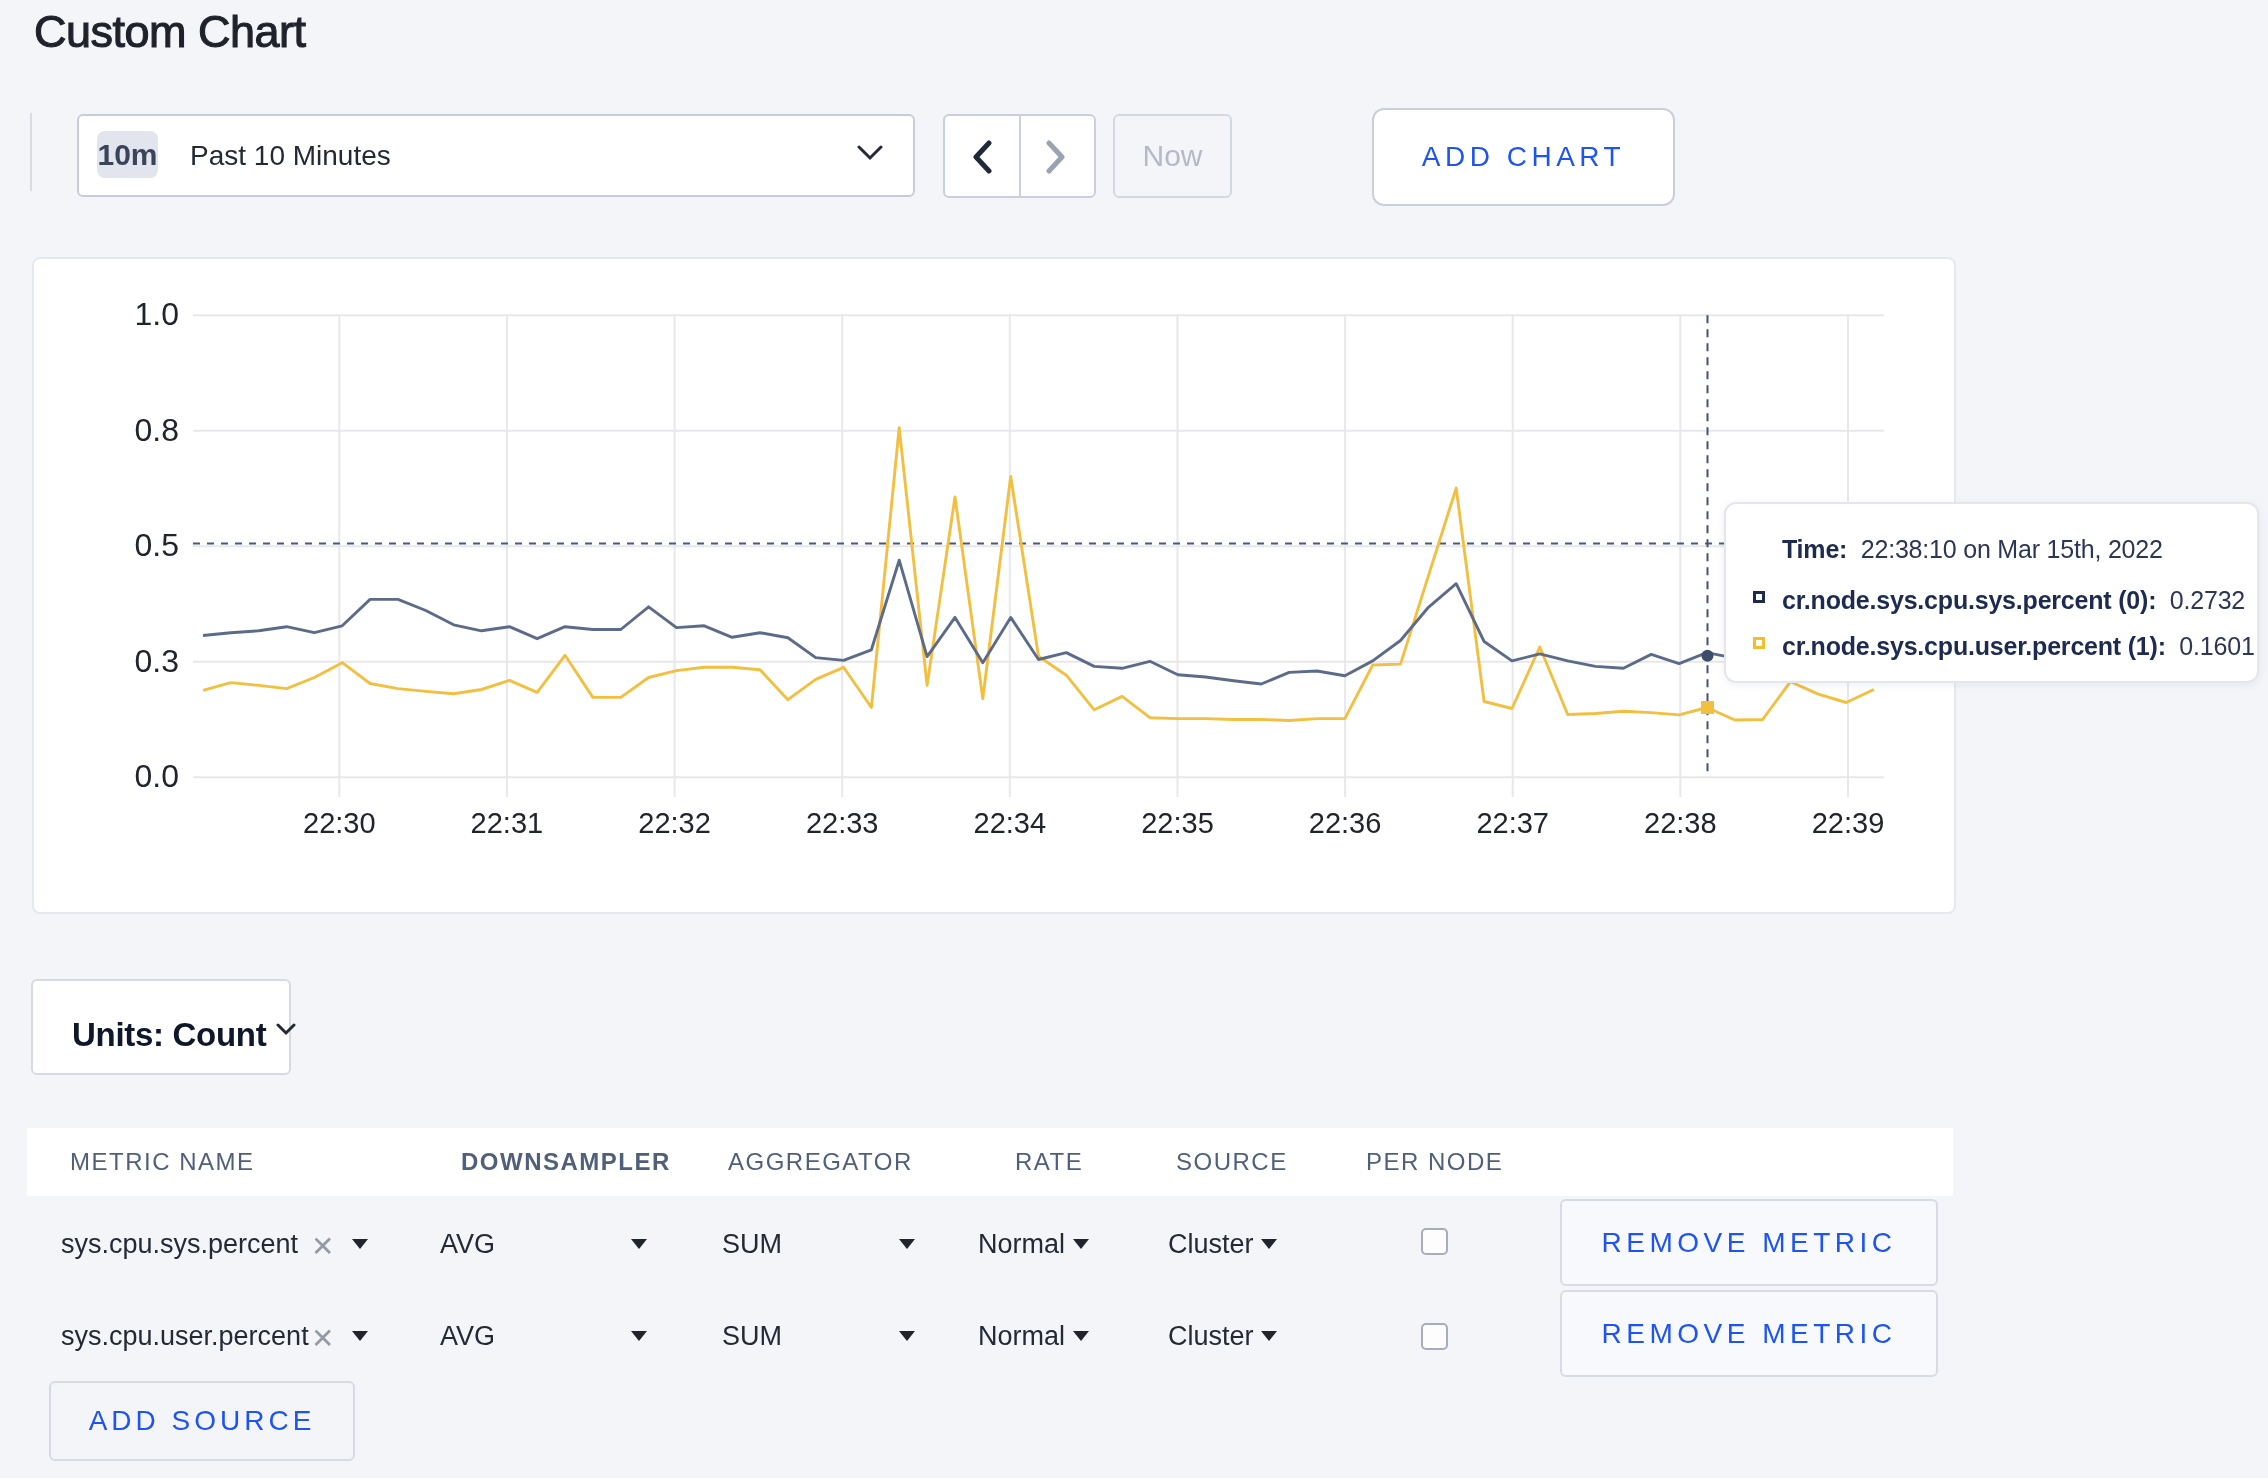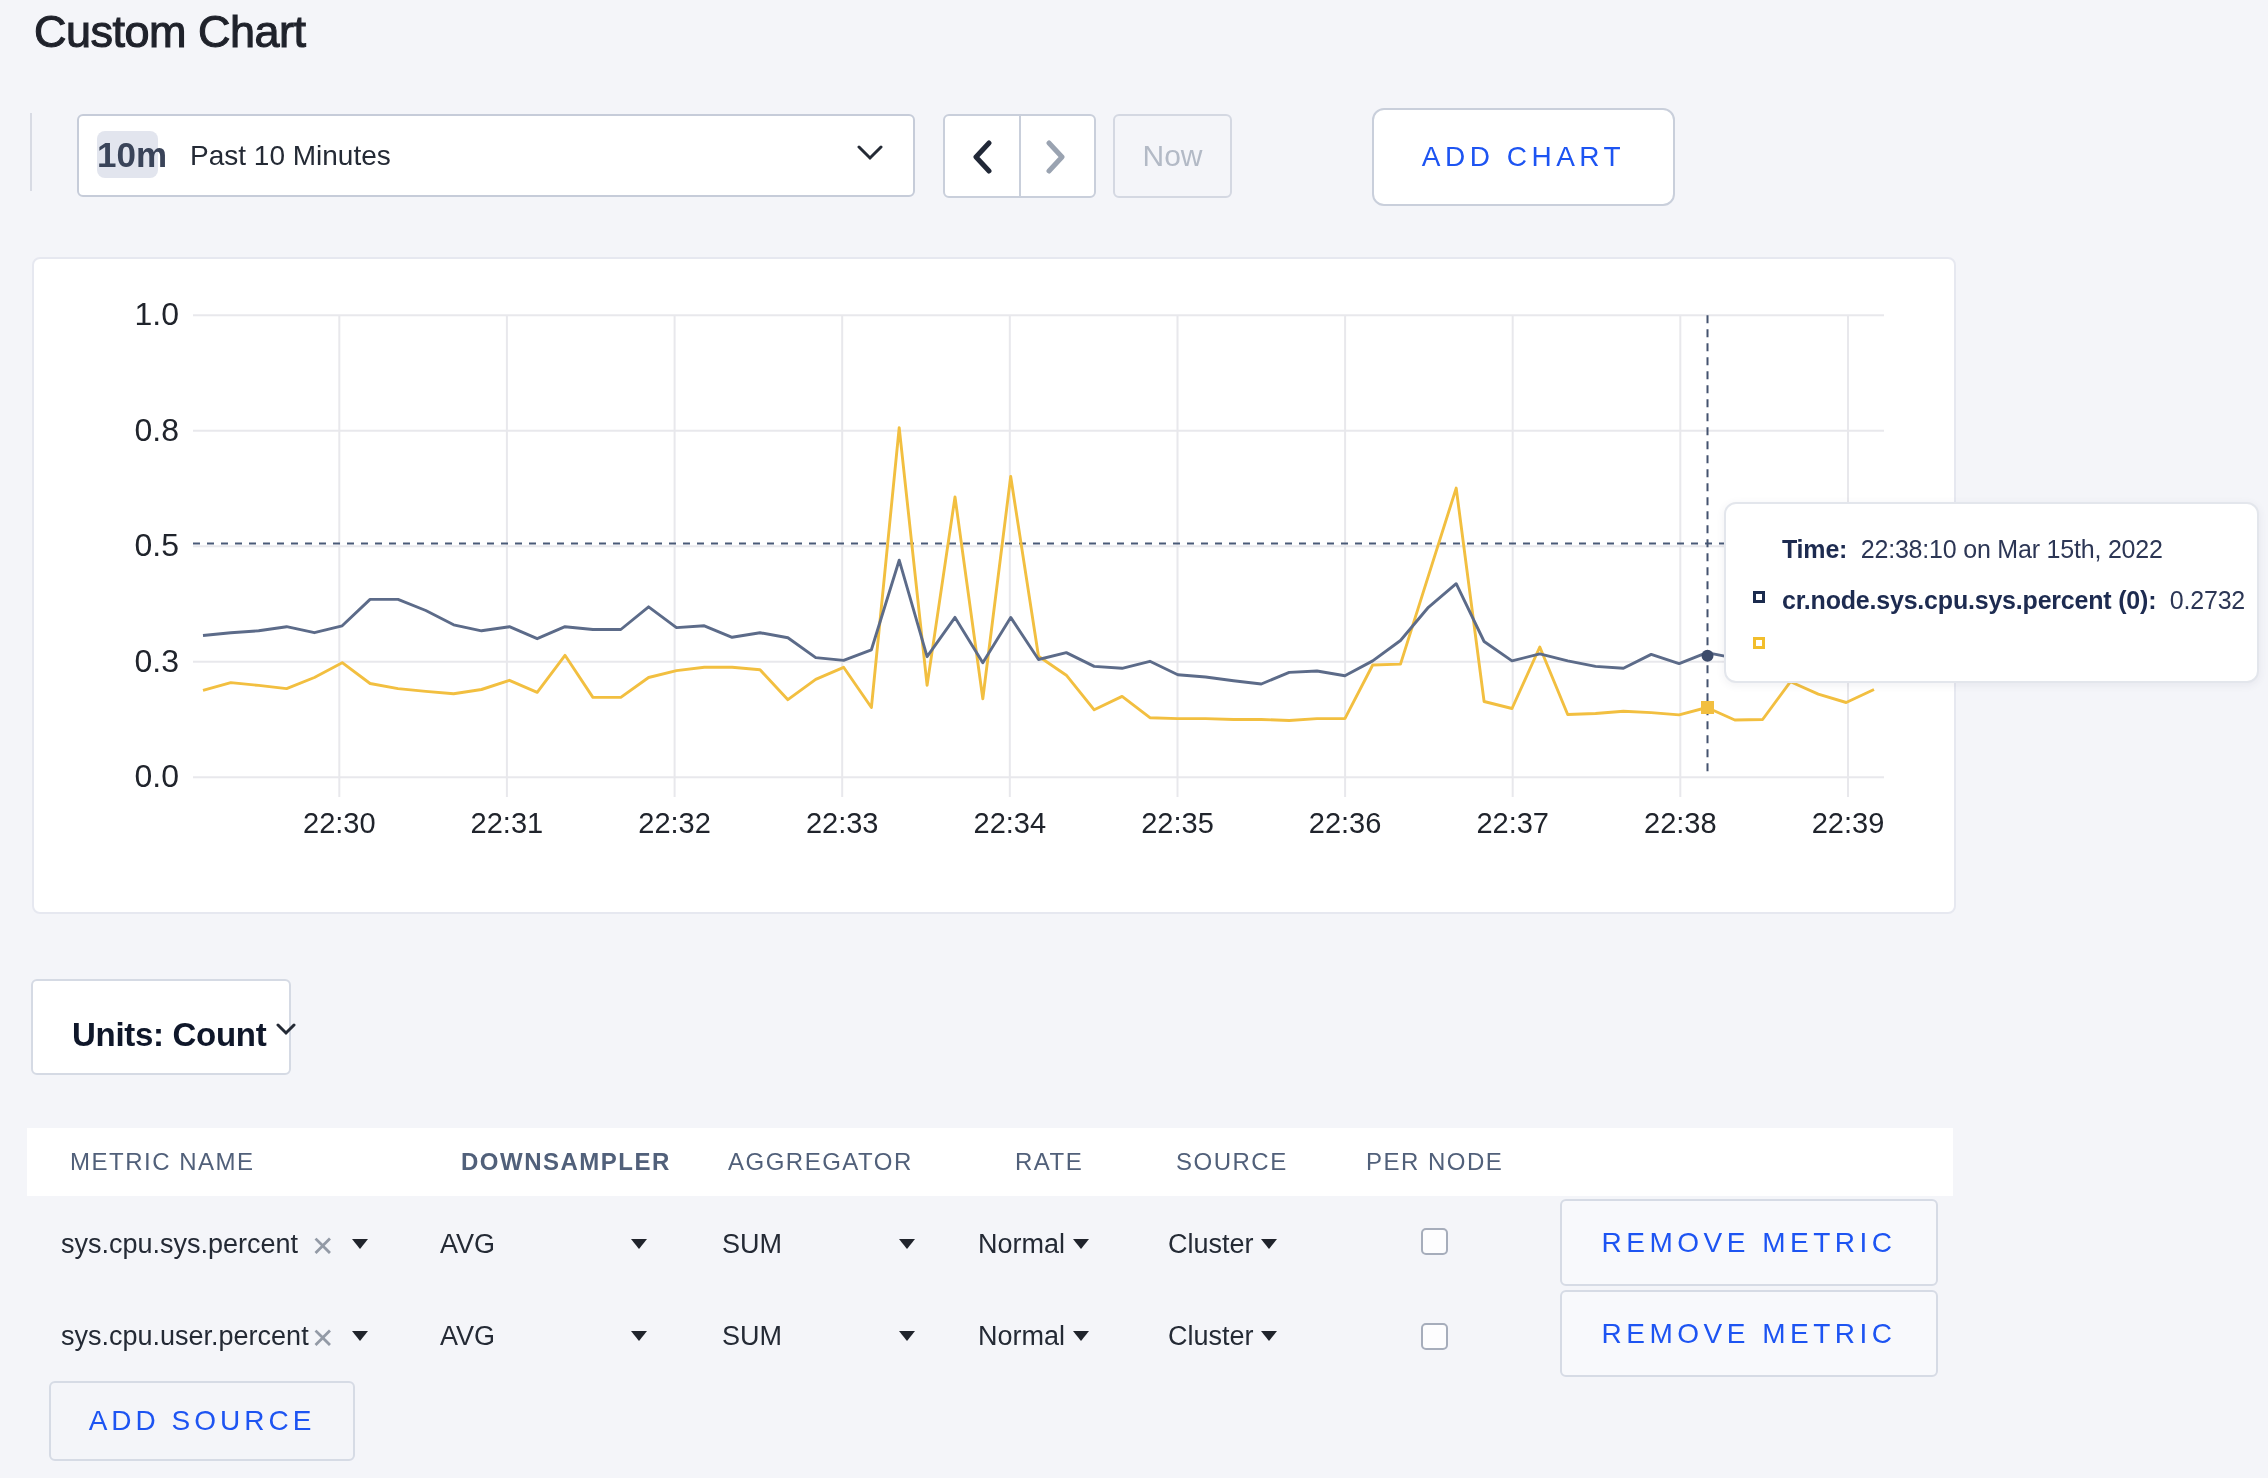--- a/index.html
+++ b/index.html
@@ -2,21 +2,21 @@
 <html><head>
 <meta charset="utf-8">
 <style>
 * { margin:0; padding:0; box-sizing:border-box; }
 html,body { width:2268px; height:1478px; background:#f4f5f9; font-family:"Liberation Sans", sans-serif; }
 #page { position:relative; width:2268px; height:1478px; overflow:hidden;padding-left:28px; }
 .abs { position:absolute; }
 h1 { position:absolute; left:34px; top:6px; font-size:45px; font-weight:400; -webkit-text-stroke:1.1px #1f222b; color:#1f222b; letter-spacing:-0.5px; }
 .vrule { position:absolute; left:30px; top:113px; width:2px; height:78px; background:#d8dbe4; }
 .dd { position:absolute; left:77px; top:114px; width:838px; height:83px; background:#fff; border:2px solid #c6ccd9; border-radius:6px; }
-.badge { position:absolute; left:18px; top:15px; width:61px; height:47px; background:#e2e5ee; border-radius:8px; color:#3a4459; font-size:35px; font-weight:700; text-align:center; line-height:47px; }
+.badge { position:absolute; left:18px; top:15px; width:61px; height:47px; background:#e2e5ee; border-radius:8px; color:#3a4459; font-size:30px; font-weight:700; text-align:center; line-height:47px; }
 .ddtext { position:absolute; left:111px; top:0; height:79px; line-height:79px; font-size:28px; color:#242a35; }
 .ddchev { position:absolute; right:30px; top:29px; }
 .arrowbox { position:absolute; left:943px; top:114px; width:153px; height:84px; background:#fff; border:2px solid #c9cfdb; border-radius:6px; }
 .arrowdiv { position:absolute; left:74px; top:0px; width:2px; height:80px; background:#c9cfdb; }
 .btn-now { position:absolute; left:1113px; top:114px; width:119px; height:84px; border:2px solid #d4d8e2; border-radius:6px; color:#b3bac6; font-size:30px; text-align:center; line-height:80px; }
 .btn-addchart { position:absolute; left:1372px; top:108px; width:303px; height:98px; background:#fff; border:2px solid #c9cfdb; border-radius:12px; color:#1d54f2; font-size:28px; letter-spacing:4.5px; text-align:center; line-height:94px; }
 .card { position:absolute; left:32px; top:257px; width:1924px; height:657px; background:#fff; border:2px solid #e6e8f0; border-radius:8px; }
 svg.chart { position:absolute; left:0; top:0; }
 .tooltip { position:absolute; left:1724px; top:502px; width:535px; height:181px; background:#fff; border:2px solid #e3e6ec; border-radius:12px; box-shadow:0 2px 8px rgba(60,70,100,0.08); }
 .tt-row { position:absolute; left:56px; font-size:25px; line-height:30px; color:#1d2b50; white-space:nowrap; letter-spacing:-0.2px; }
@@ -109,20 +109,21 @@
     <polyline points="203.0,635.5 230.8,632.7 258.7,630.8 286.6,626.7 314.4,632.7 342.2,625.8 370.1,599.4 398.0,599.4 425.8,610.5 453.6,624.8 481.5,630.8 509.4,626.7 537.2,638.7 565.0,626.7 592.9,629.5 620.8,629.5 648.6,606.8 676.5,627.6 704.3,625.8 732.1,637.3 760.0,632.7 787.9,637.8 815.7,657.6 843.6,660.4 871.4,649.8 899.2,560.2 927.1,656.7 955.0,617.4 982.8,662.7 1010.7,617.4 1038.5,659.5 1066.3,652.6 1094.2,666.4 1122.1,668.3 1149.9,661.3 1177.8,674.7 1205.6,677.0 1233.5,680.7 1261.3,684.0 1289.2,672.4 1317.0,671.0 1344.9,675.7 1372.7,660.9 1400.5,640.5 1428.4,607.3 1456.2,583.7 1484.1,641.5 1512.0,660.9 1539.8,653.9 1567.7,660.9 1595.5,666.4 1623.4,668.3 1651.2,654.4 1679.1,663.6 1706.9,652.6 1734.8,658.1 1762.6,654.4 1790.5,660.9 1818.3,657.2 1846.2,653.5 1874.0,658.1" fill="none" stroke="#5c6b89" stroke-width="2.9" stroke-linejoin="round"></polyline>
     <circle cx="1707.5" cy="655.8" r="6" fill="#3d4c6b"></circle>
     <rect x="1701.0" y="701.0" width="13" height="13" fill="#f2bf40"></rect>
   </svg>
 
   <div class="tooltip">
     <div class="tt-row" style="top:30px;"><b>Time:</b>&nbsp;&nbsp;<span style="color:#2c3655">22:38:10 on Mar 15th, 2022</span></div>
     <div class="tt-sq" style="top:87px; border-color:#1b2b4e;"></div>
     <div class="tt-row" style="top:81px;"><b>cr.node.sys.cpu.sys.percent (0):</b>&nbsp; <span style="color:#2c3655">0.2732</span></div>
     <div class="tt-sq" style="top:133px; border-color:#f2be2c;"></div>
+    <div class="tt-row" style="top:127px;"><b>cr.node.sys.cpu.user.percent (1):</b>&nbsp; <span style="color:#2c3655">0.1601</span></div>
   </div>
 
   <div class="units">
     <span>Units: Count</span>
     <svg class="abs" style="left:243px;top:42px" width="20" height="13" viewBox="0 0 20 13">
         <path d="M2 2 L10 10 L18 2" fill="none" stroke="#242a35" stroke-width="3" stroke-linecap="round"></path>
       </svg>
   </div>
 
   <div class="thead">

